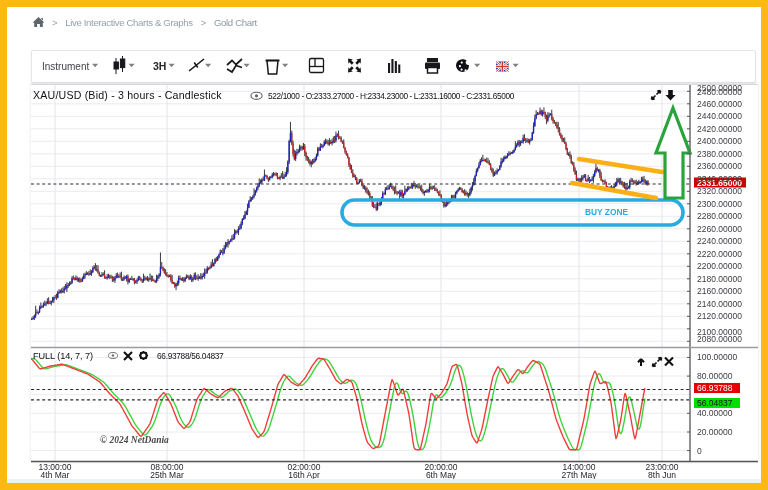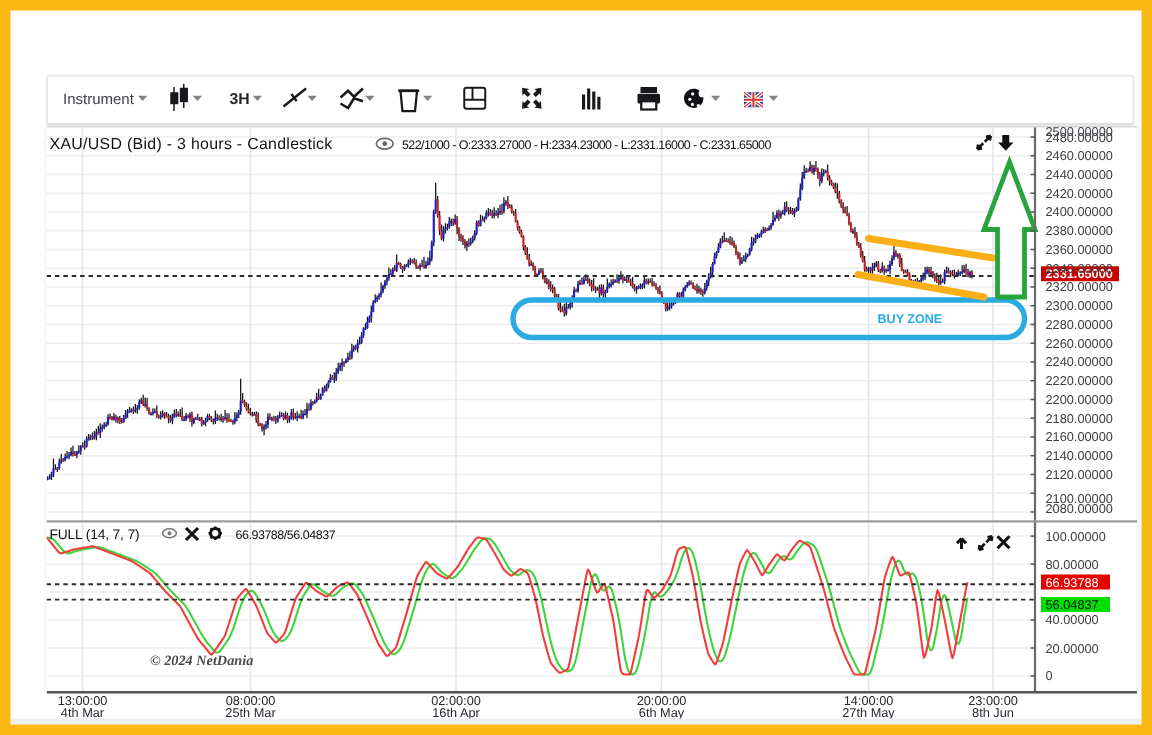--- a/index.html
+++ b/index.html
@@ -9,20 +9,23 @@
 .bT{position:absolute;left:0;top:0;width:768px;height:7px;background:#fcb813}
 .bB{position:absolute;left:0;bottom:0;width:768px;height:7px;background:#fcb813}
 .crumb{position:absolute;left:33px;top:16px;font-size:9.6px;letter-spacing:-0.35px;color:#97a1a9}
 .crumb .sep{margin:0 8px;color:#97a1a9}
 .home{position:relative;top:1px}
 .toolbar{position:absolute;left:31px;top:50px;width:723px;height:31px;background:#fff;border:1px solid #e4e4e8;border-radius:2px;box-shadow:0 1px 2px rgba(0,0,0,0.07)}
 .chartbox{position:absolute;left:31px;top:84px;width:727px;height:378px;background:#fff;box-shadow:0 0 3px rgba(0,0,0,0.12)}
 </style></head>
 <body>
 <div class="frame">
+<div class="crumb"><svg class="home" width="11" height="10" viewBox="0 0 11 10">
+        <path d="M5.5 0 L11 5.2 L9.8 6.3 L9.8 10 L6.9 10 L6.9 7 L4.1 7 L4.1 10 L1.2 10 L1.2 6.3 L0 5.2 Z M8.2 1 L9.9 1 L9.9 3.4 L8.2 1.9 Z" fill="#5f666c" fill-rule="evenodd"></path>
+      </svg><span class="sep">&gt;</span>Live Interactive Charts &amp; Graphs<span class="sep">&gt;</span><span style="color:#8d979f">Gold Chart</span></div>
 <div class="toolbar"></div>
 <div class="chartbox"></div>
 <svg width="727" height="396" viewBox="31 84 727 396" style="position:absolute;left:31px;top:84px">
 <style>
 .al{font:8.5px "Liberation Sans",sans-serif;fill:#3c3c42}
 .tl{font:8.5px "Liberation Sans",sans-serif;fill:#26262c}
 .hdr{font:9.3px "Liberation Sans",sans-serif;fill:#111}
 </style>
 <rect x="31" y="84" width="727" height="378" fill="#ffffff"></rect>
 <line x1="31" y1="341.3" x2="690" y2="341.3" stroke="#ececf0" stroke-width="1"></line>

